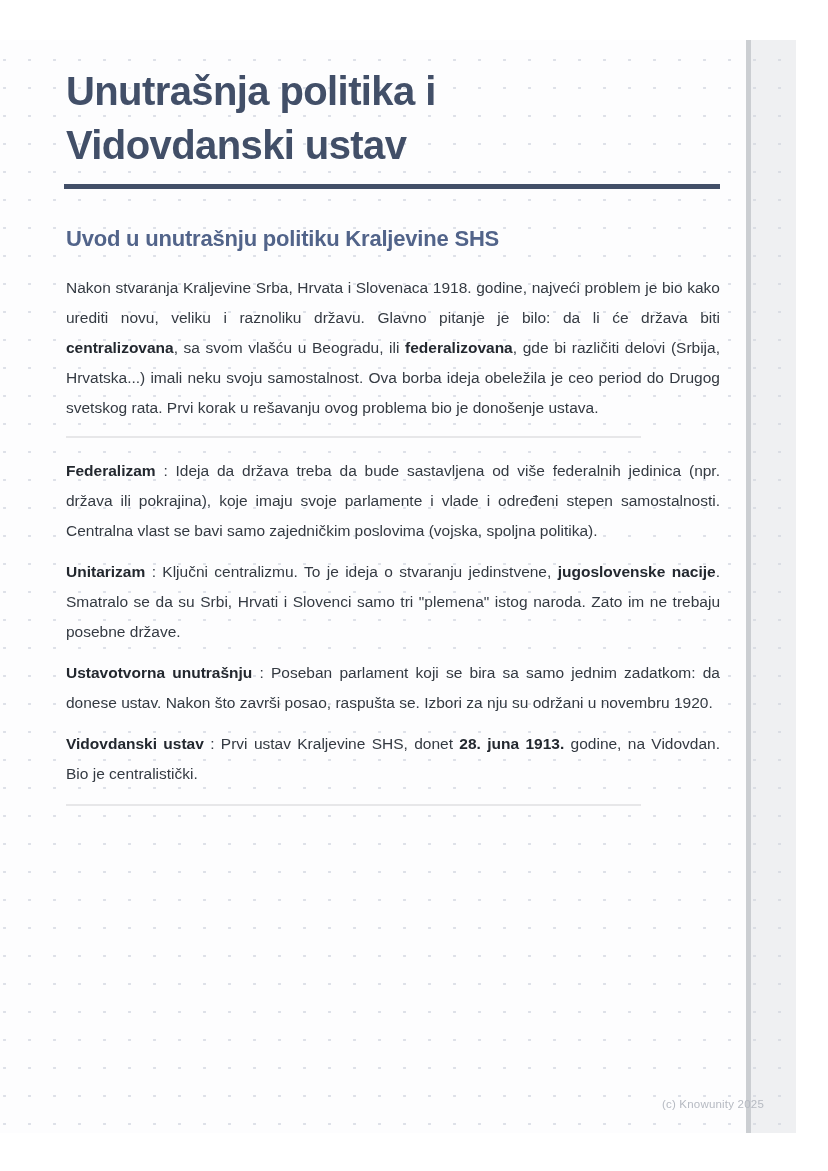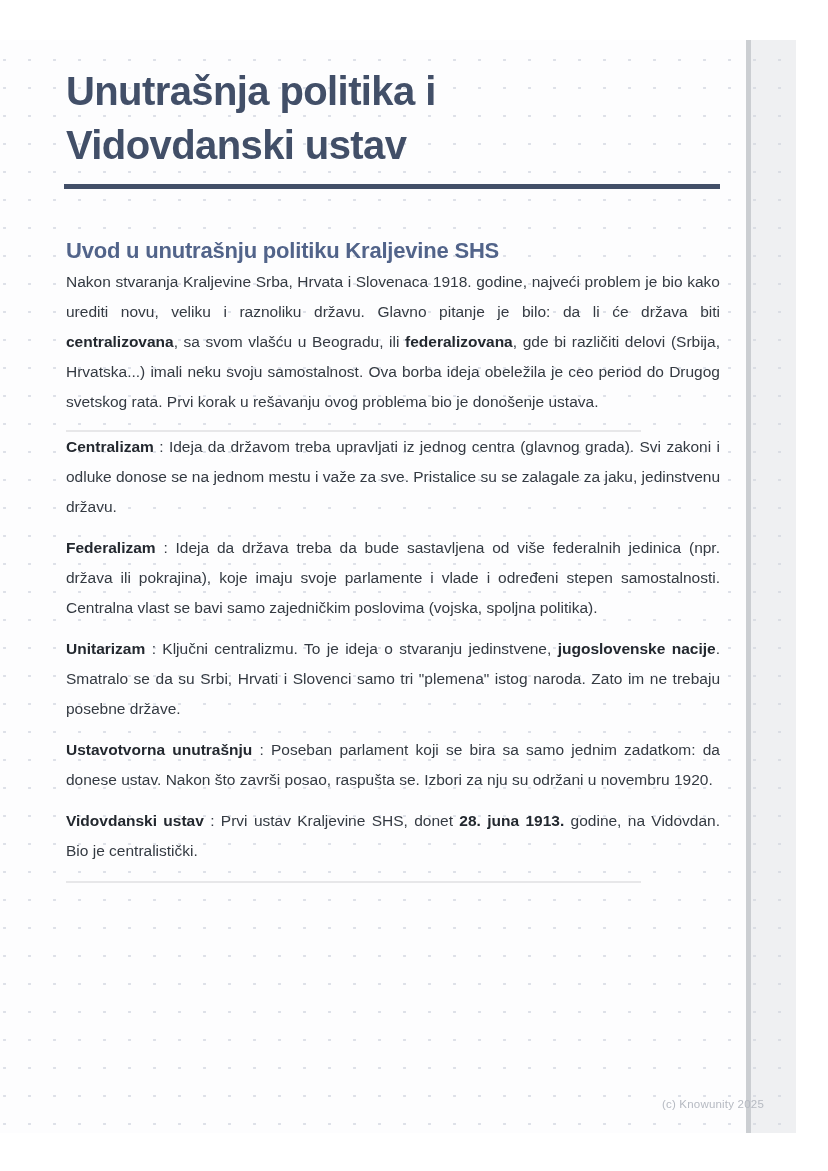--- a/index.html
+++ b/index.html
@@ -40,24 +40,25 @@
   }
   .title-rule {
     margin-top: 12px; width: 656px; margin-left: -2px;
     height: 5px; background: #424f68; border: none;
   }
   h2.sec-heading {
     font-size: 22px; line-height: 32px; font-weight: 700;
     letter-spacing: -0.2px;
     color: #52648a;
   }
-  .sec-1 h2 { margin-top: 46px; }
+  .sec-1 h2 { margin-top: 34px; }
   .sec-2 h2 { margin-top: 26px; }
   .sec-3 h2 { margin-top: 24px; }
   p.body-par {
+    margin-top: 18px;
     font-size: 15.5px; line-height: 30px;
     color: #343a42;
     text-align: justify;
   }
   p.body-par + p.body-par { margin-top: 11px; }
   p.body-par span.b { font-weight: 700; color: #23282f; }
   hr.divider {
     margin-top: 13px; width: 575px;
     border: none; border-top: 2px solid #e7e7e9;
   }
@@ -84,21 +85,20 @@
     <div class="title-rule"></div>
 
     <section class="sec-1">
       <h2 class="sec-heading">Uvod u unutrašnju politiku Kraljevine SHS</h2>
       <p class="body-par"><span>Nakon stvaranja Kraljevine Srba, Hrvata i Slovenaca 1918. godine, najveći problem je bio kako urediti novu, veliku i raznoliku državu. Glavno pitanje je bilo: da li će država biti </span><span class="b">centralizovana</span><span>, sa svom vlašću u Beogradu, ili </span><span class="b">federalizovana</span><span>, gde bi različiti delovi (Srbija, Hrvatska...) imali neku svoju samostalnost. Ova borba ideja obeležila je ceo period do Drugog svetskog rata. Prvi korak u rešavanju ovog problema bio je donošenje ustava.</span></p>
     </section>
 
     <hr class="divider">
 
     <section class="sec-2">
-      <p class="body-par"><span class="b">Centralizam</span><span> : Ideja da državom treba upravljati iz jednog centra (glavnog grada). Svi zakoni i odluke donose se na jednom mestu i važe za sve. Pristalice su se zalagale za jaku, jedinstvenu državu.</span></p>
       <p class="body-par"><span class="b">Federalizam</span><span> : Ideja da država treba da bude sastavljena od više federalnih jedinica (npr. država ili pokrajina), koje imaju svoje parlamente i vlade i određeni stepen samostalnosti. Centralna vlast se bavi samo zajedničkim poslovima (vojska, spoljna politika).</span></p>
       <p class="body-par"><span class="b">Unitarizam</span><span> : Ključni centralizmu. To je ideja o stvaranju jedinstvene, </span><span class="b">jugoslovenske nacije</span><span>. Smatralo se da su Srbi, Hrvati i Slovenci samo tri "plemena" istog naroda. Zato im ne trebaju posebne države.</span></p>
       <p class="body-par"><span class="b">Ustavotvorna unutrašnju</span><span> : Poseban parlament koji se bira sa samo jednim zadatkom: da donese ustav. Nakon što završi posao, raspušta se. Izbori za nju su održani u novembru 1920.</span></p>
       <p class="body-par"><span class="b">Vidovdanski ustav</span><span> : Prvi ustav Kraljevine SHS, donet </span><span class="b">28. juna 1913.</span><span> godine, na Vidovdan. Bio je centralistički.</span></p>
     </section>
 
     <hr class="divider second">
 
 
   </div>

